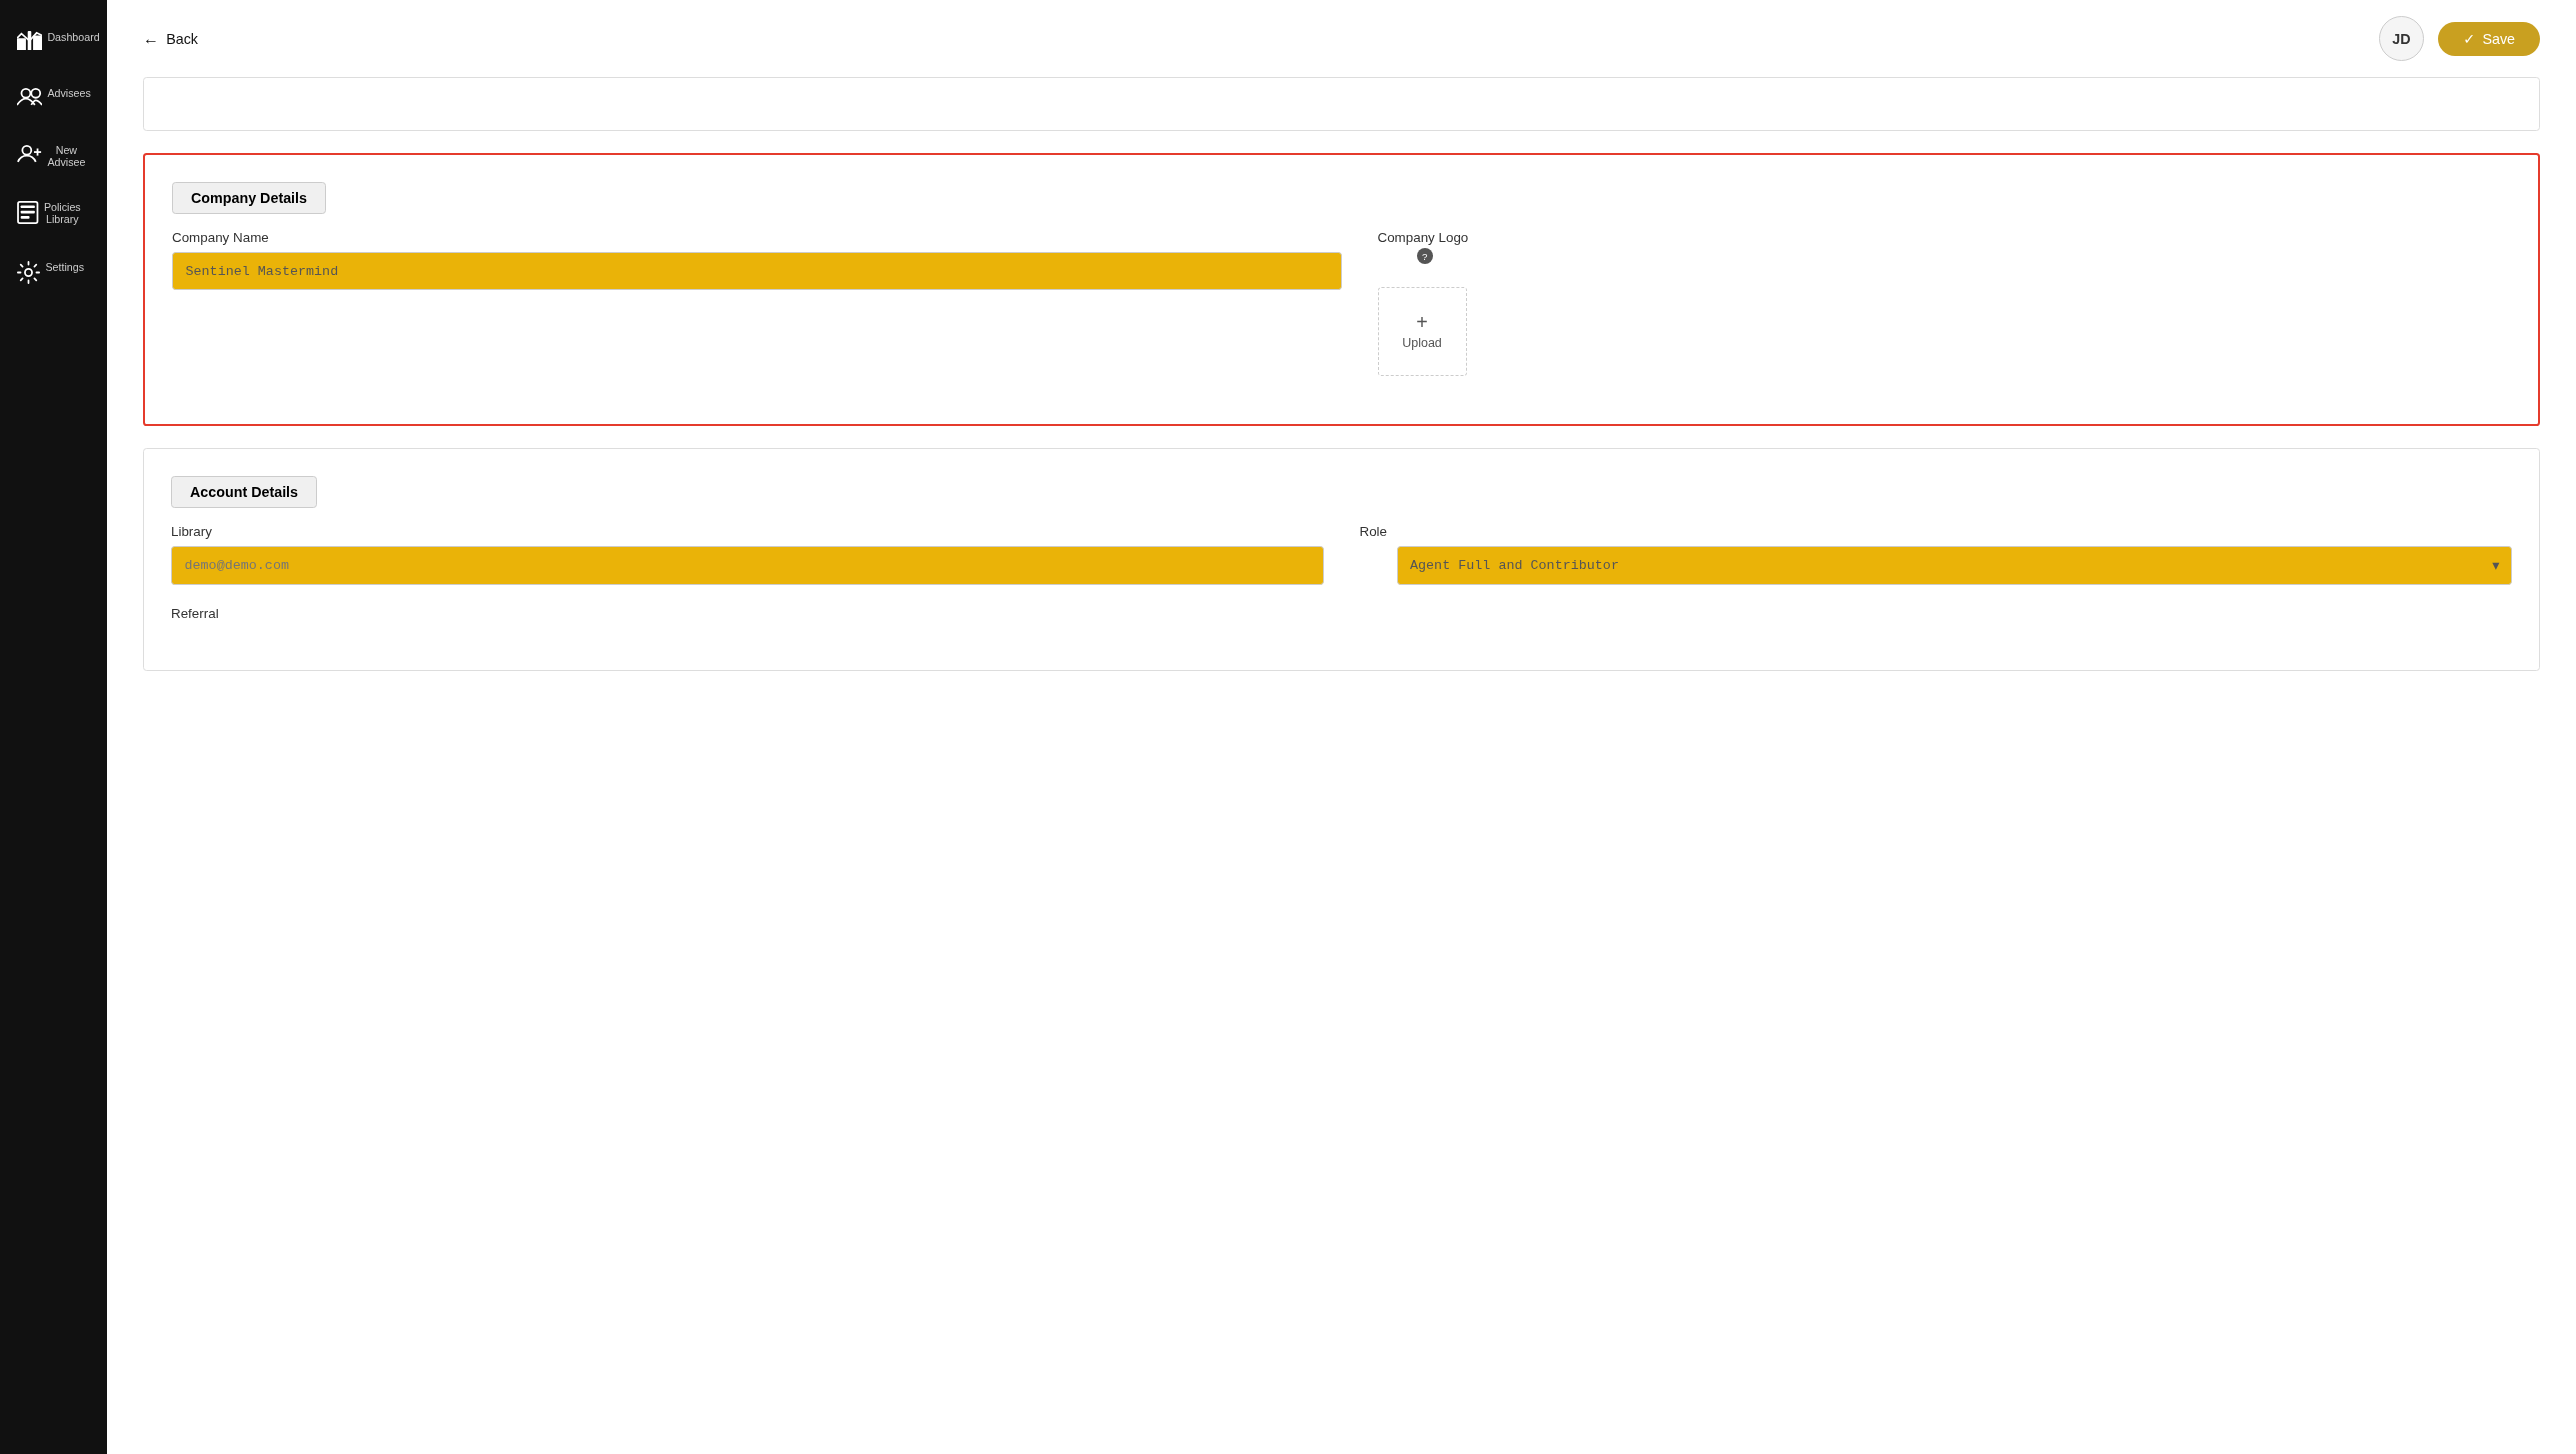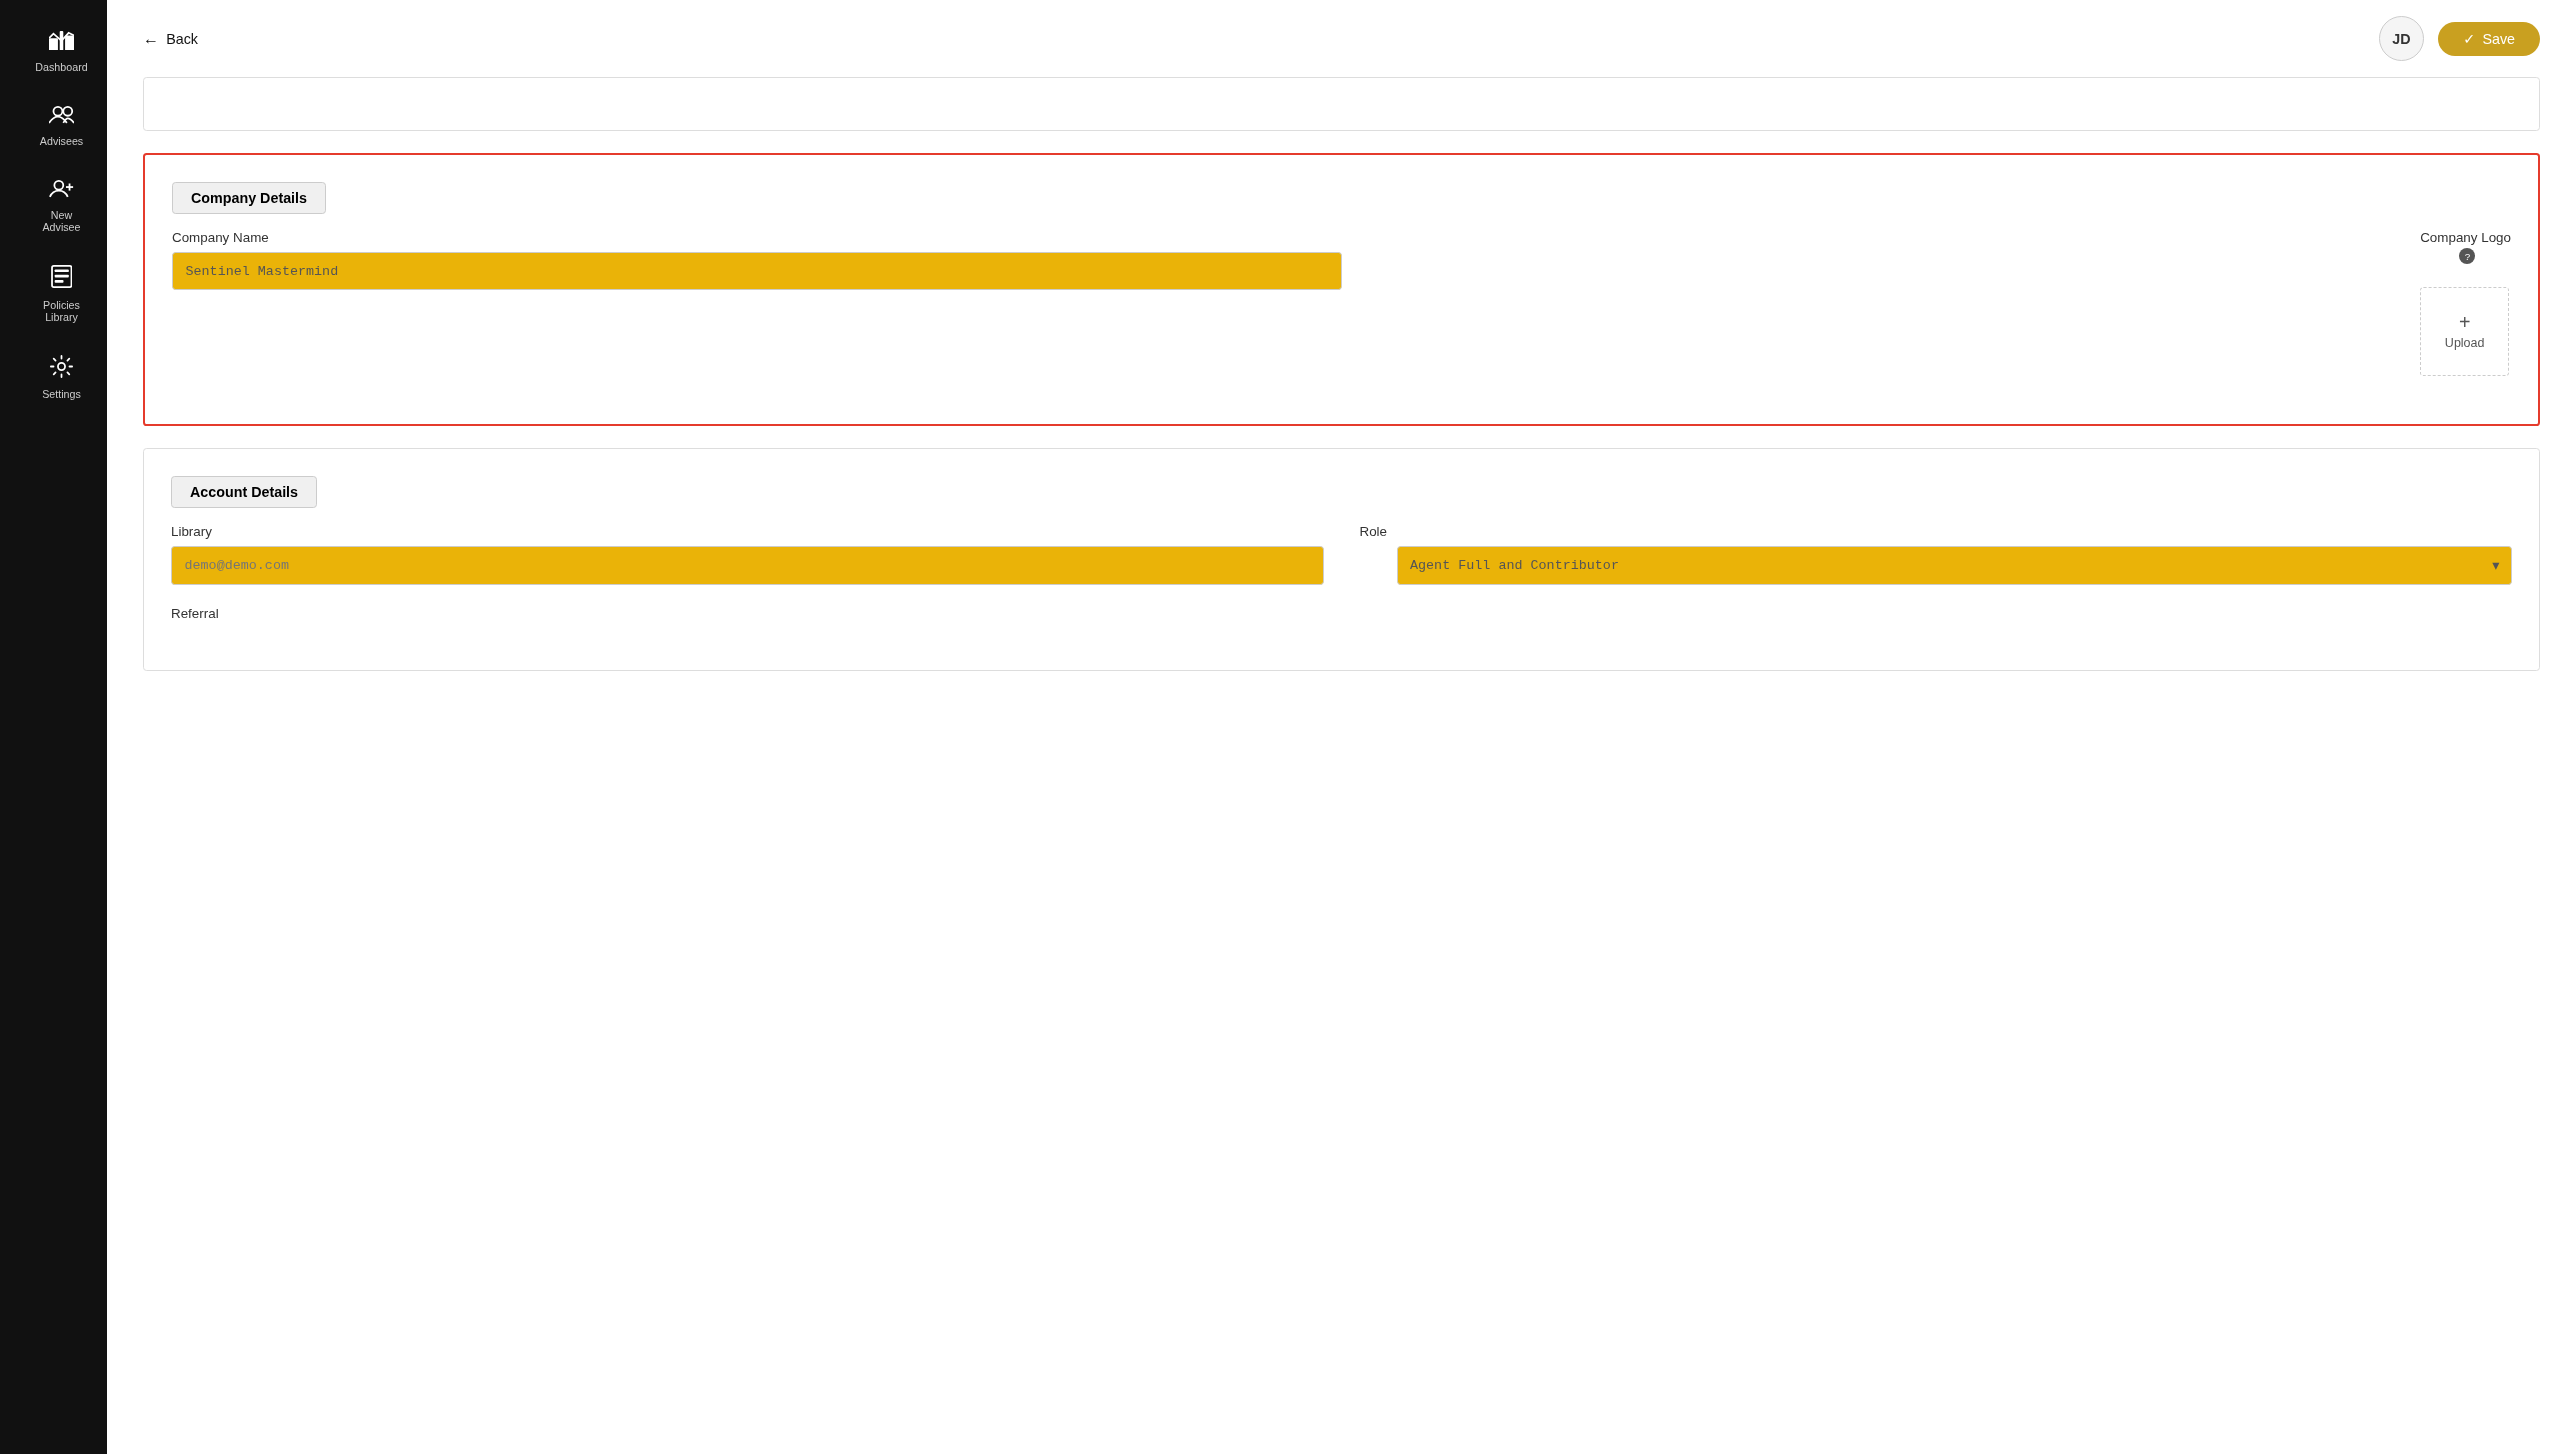--- a/index.html
+++ b/index.html
@@ -12,22 +12,21 @@
       color: #fff;
       display: flex;
       flex-direction: column;
       align-items: center;
       padding: 18px 0;
       gap: 7.2px;
       flex-shrink: 0;
     }
     .sidebar-item {
       display: flex;
-      flex-direction: column;
-      align-items: center;
+      flex-direction: row;
       gap: 5.4px;
       padding: 12.5px 9px;
       cursor: pointer;
       border-radius: 7.2px;
       width: 100%;
       margin-left: 16px;
     }
     .sidebar-item .icon { font-size: 19.7px; }
     .sidebar-item .label { font-size: 10.7px; color: #ccc; text-align: center; }
 
@@ -115,21 +114,20 @@
       padding: 7.2px 18px;
       font-weight: bold;
       font-size: 14.3px;
       margin-bottom: 16px;
     }
 
     .form-row {
       display: flex;
       gap: 36px;
       margin-bottom: 21.5px;
-      justify-content: space-between;
     }
 
     .form-group {
       display: flex;
       flex-direction: column;
       gap: 7.2px;
     }
 
     .form-group.half {
       flex: 1;

